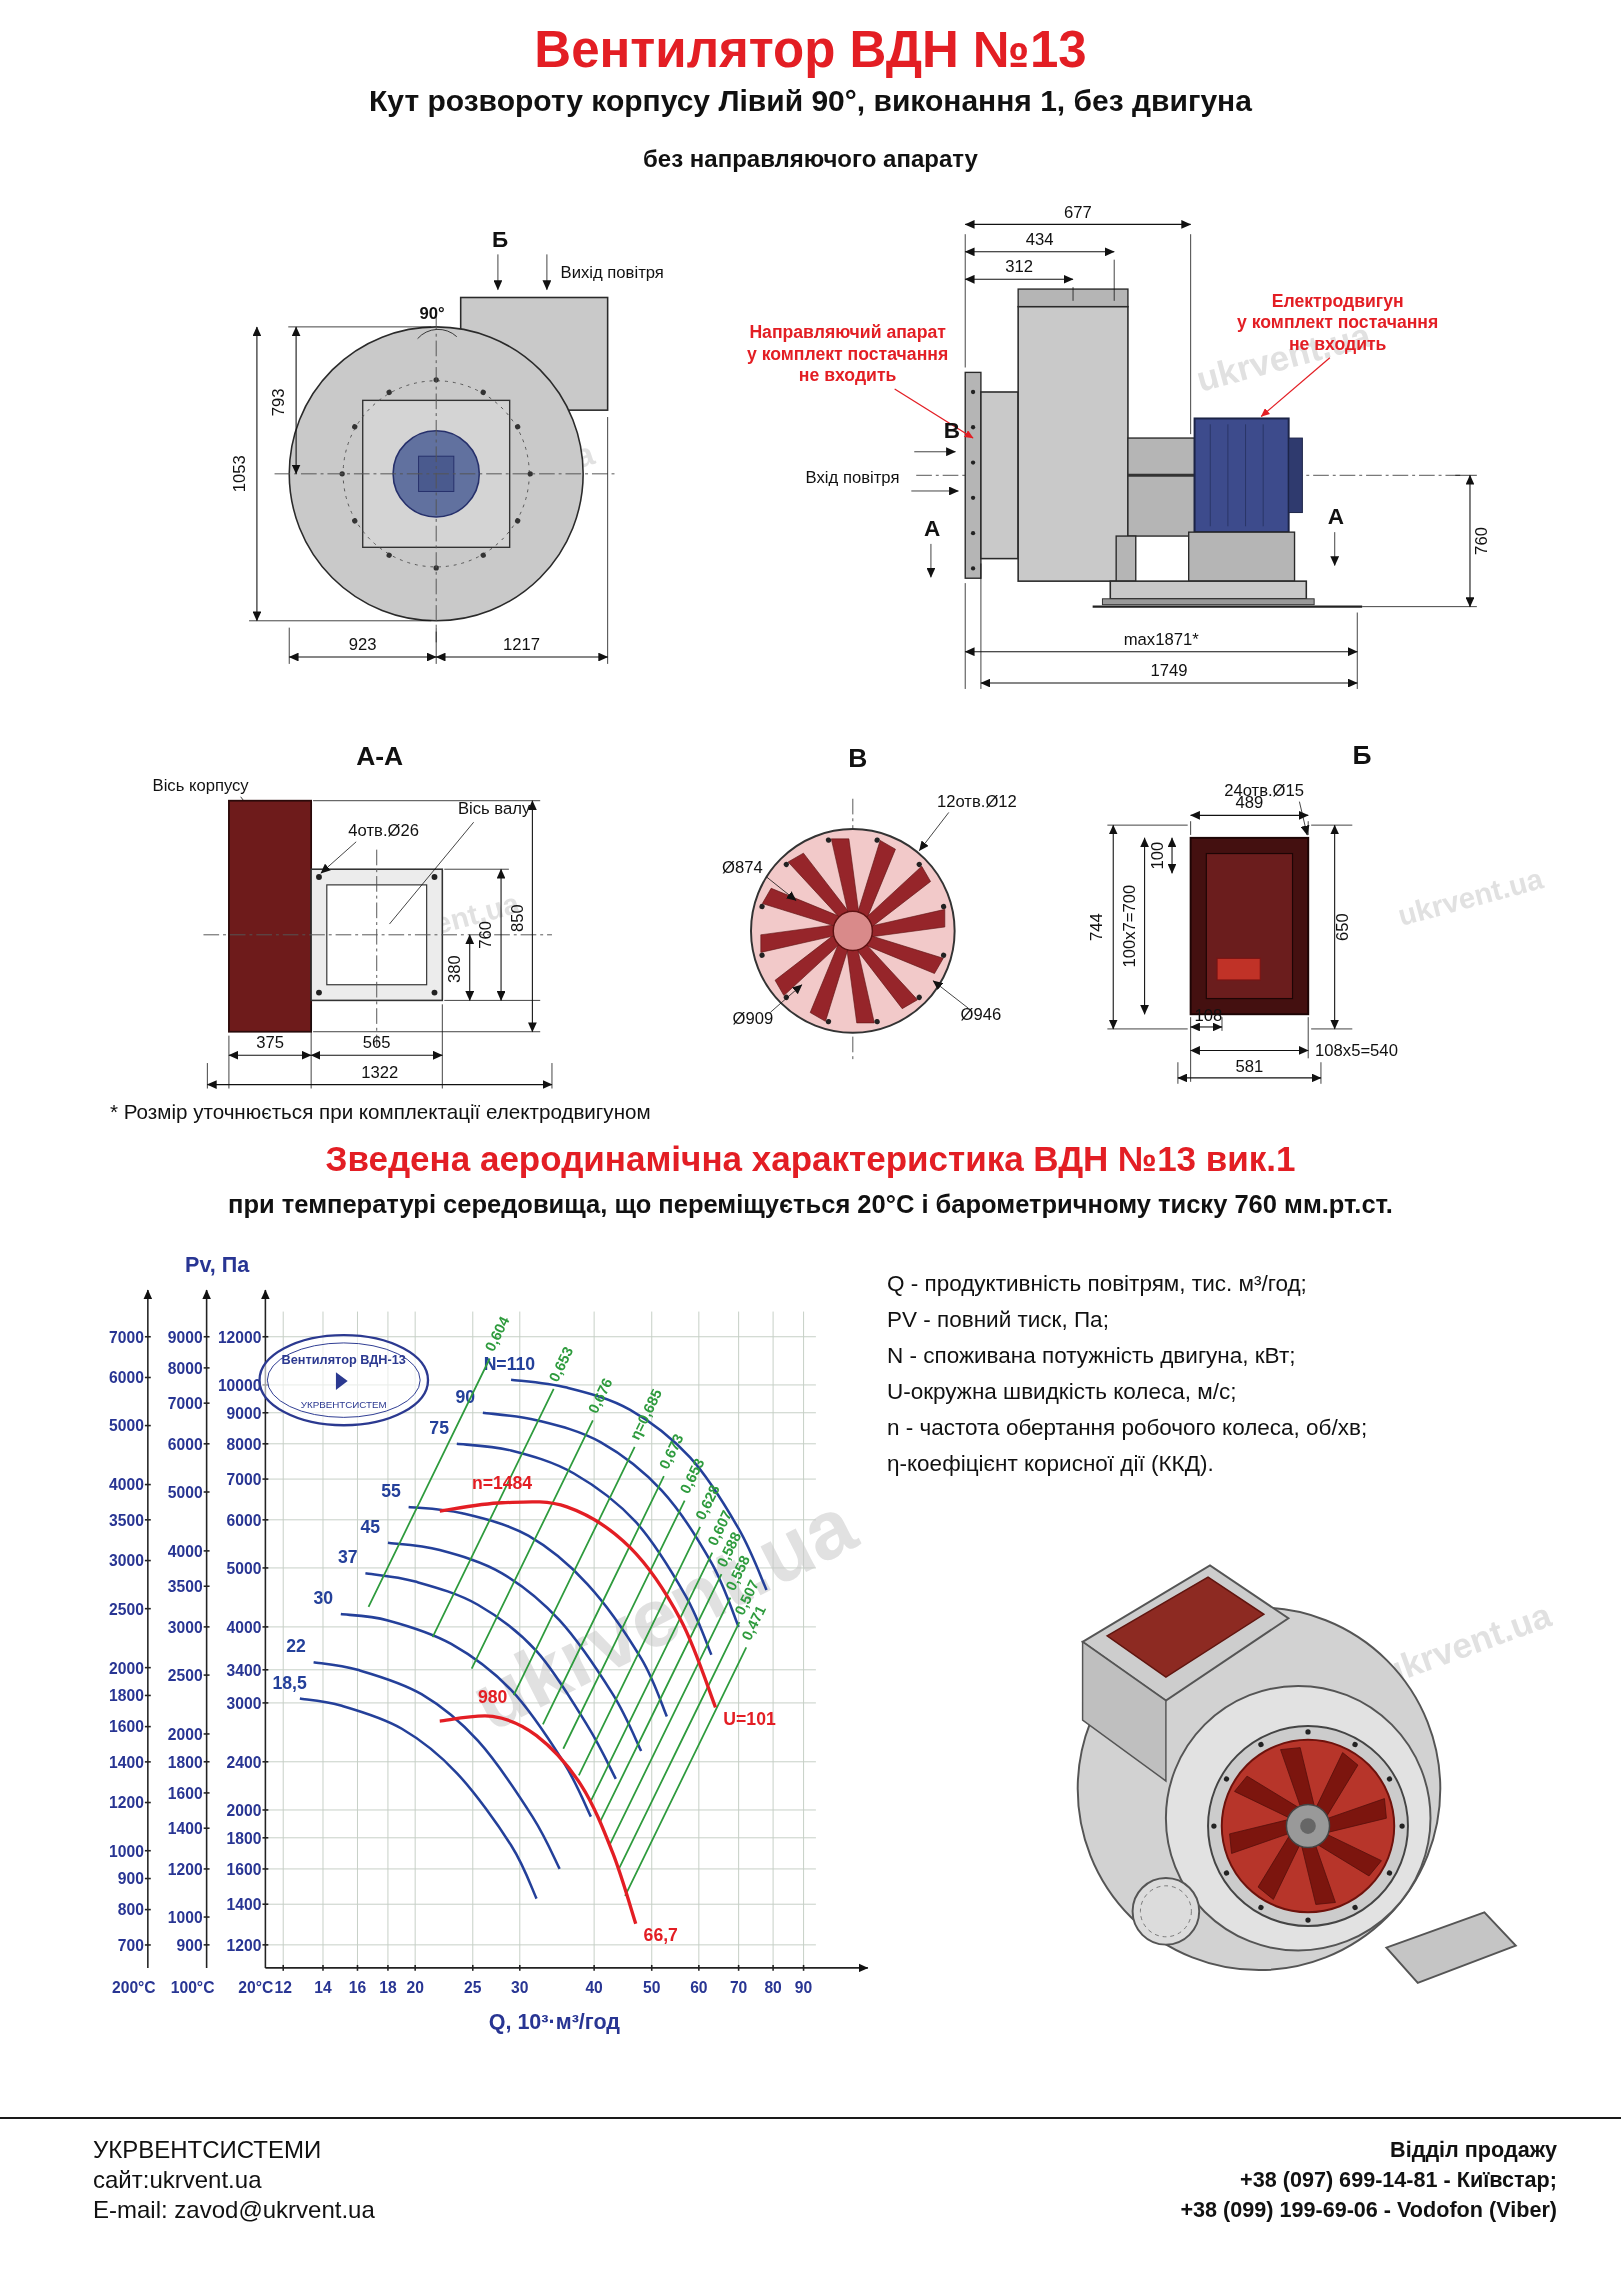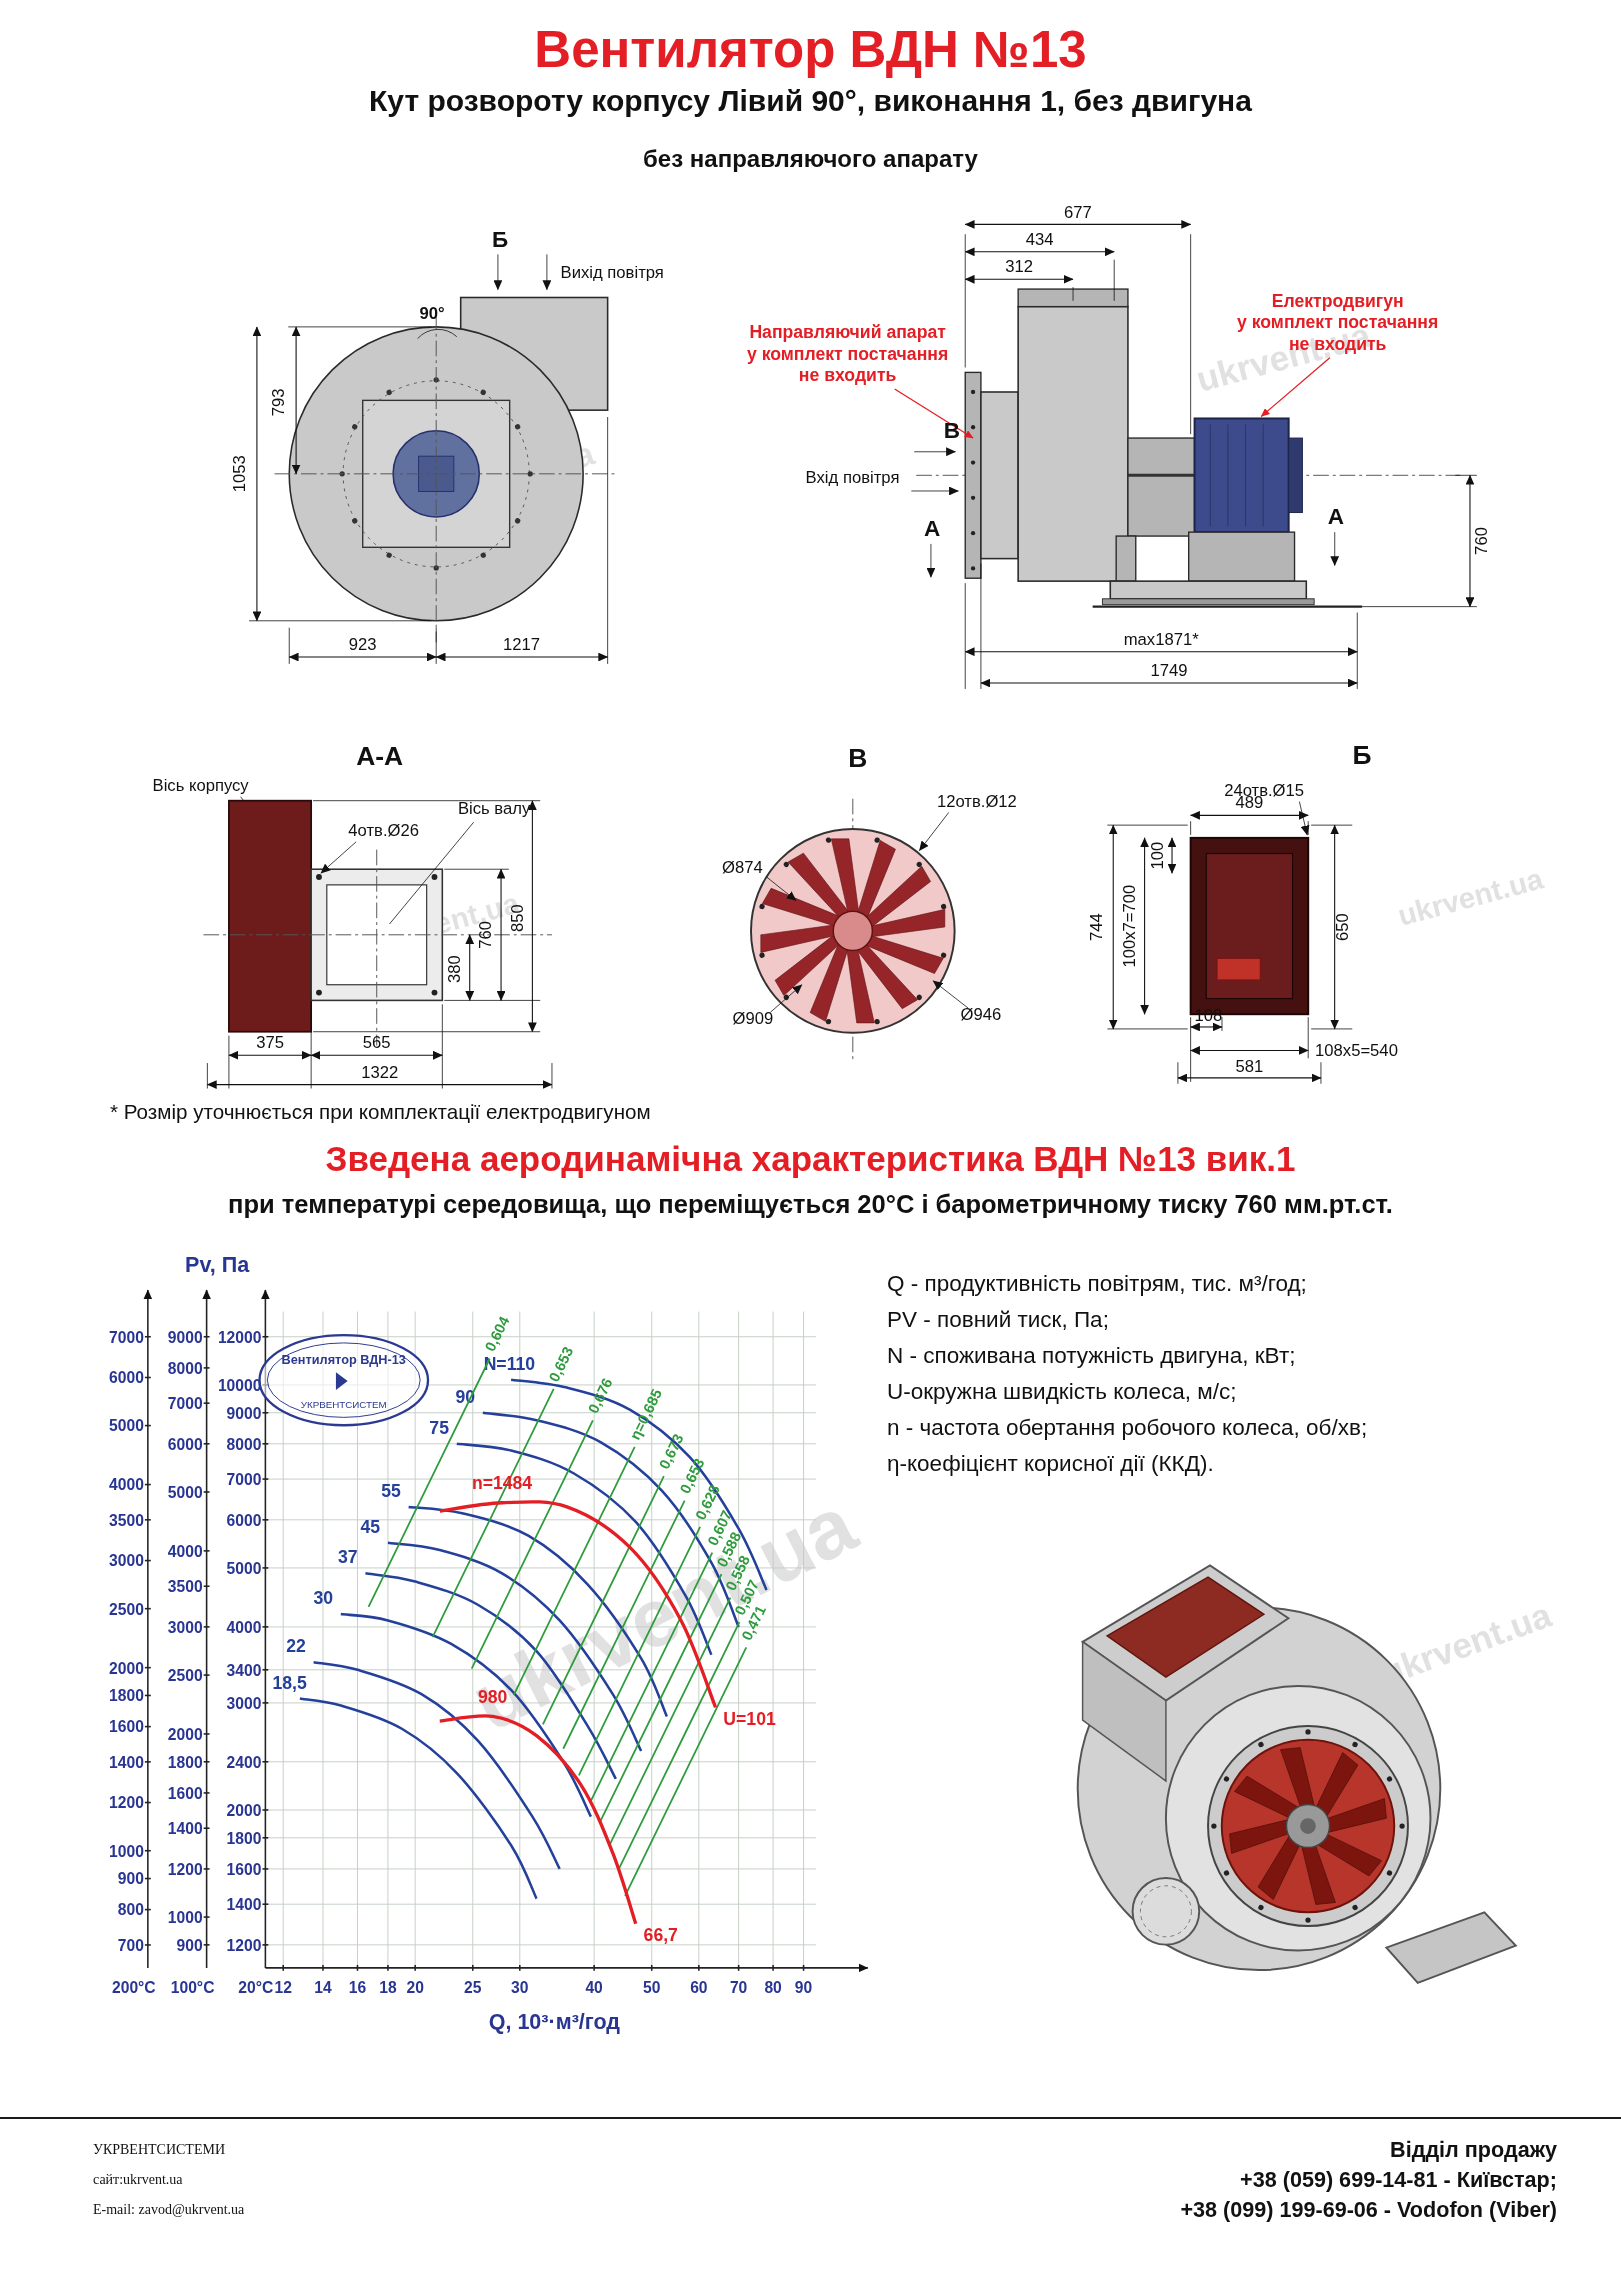--- a/index.html
+++ b/index.html
@@ -38,21 +38,21 @@
   .lab-p{font-size:18px;font-weight:bold;fill:#24409a;}
   .lab-e{font-size:15px;font-weight:bold;fill:#2e9b3d;}
   .lab-s{font-size:18px;font-weight:bold;fill:#e31e24;}
   .logo-ell{fill:#fff;fill-opacity:.6;stroke:#2b3990;stroke-width:2.4;}
   .logo-ell2{fill:none;stroke:#2b3990;stroke-width:1;}
   .logo-t{font-size:13px;font-weight:bold;fill:#2b3990;}
   .logo-t2{font-size:10px;fill:#2b3990;}
   
   #footer{position:absolute;left:0;right:0;top:2117px;border-top:2px solid #1a1a1a;
           display:flex;justify-content:space-between;padding:15.7px 64px 0 93px;box-sizing:border-box;}
-  .f-left div{font-size:14px;line-height:30px;font-family:Liberation Serif, serif;}
+  .f-left div{font-size:24px;line-height:30px;}
   .f-right div{font-size:21.6px;line-height:30px;text-align:right;font-weight:bold;}
   .f-right .ph{font-weight:bold;}
 </style>
 </head>
 <body>
 
 <div id="page">
 
   <svg width="0" height="0" style="position:absolute">
     <defs>
@@ -581,19 +581,19 @@
   </svg>
 
   <div id="footer">
     <div class="f-left">
       <div>УКРВЕНТСИСТЕМИ</div>
       <div>сайт:ukrvent.ua</div>
       <div>E-mail: zavod@ukrvent.ua</div>
     </div>
     <div class="f-right">
       <div>Відділ продажу</div>
-      <div class="ph">+38 (059) 699-14-81 - Київстар;</div>
+      <div class="ph">+38 (097) 699-14-81 - Київстар;</div>
       <div class="ph">+38 (099) 199-69-06 - Vodofon (Viber)</div>
     </div>
   </div>
 
 </div>
 
 
 </body></html>

